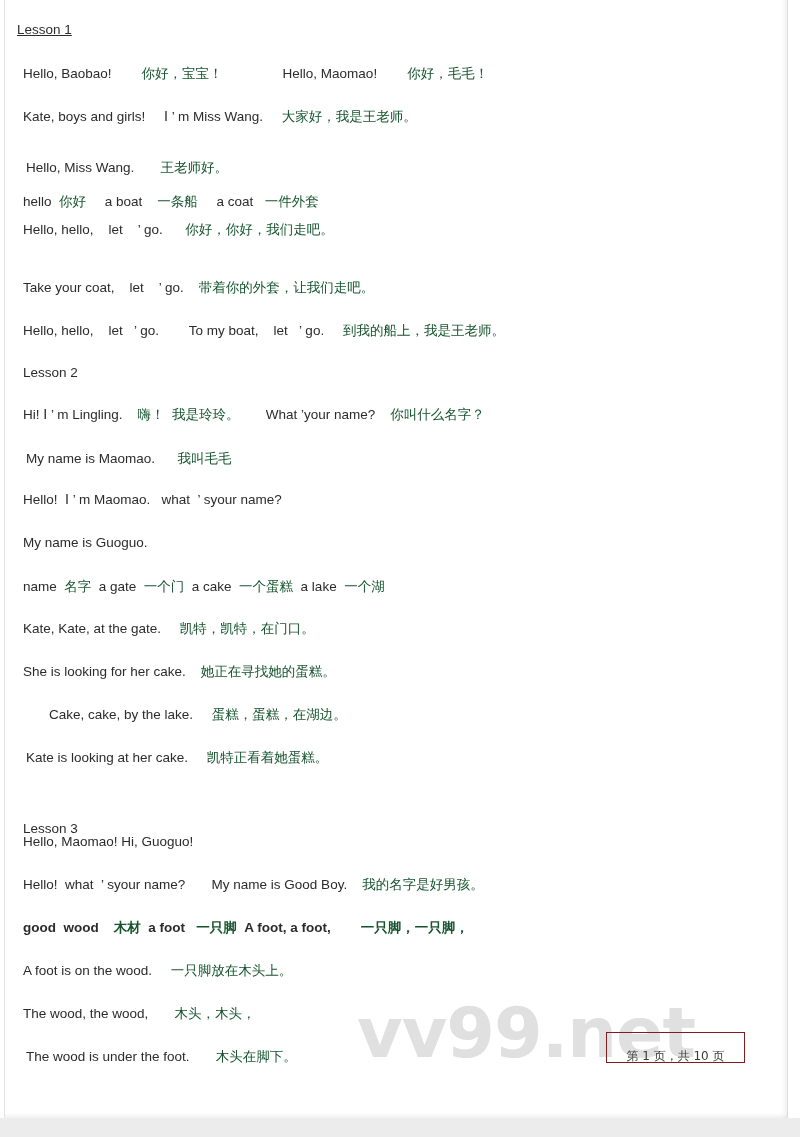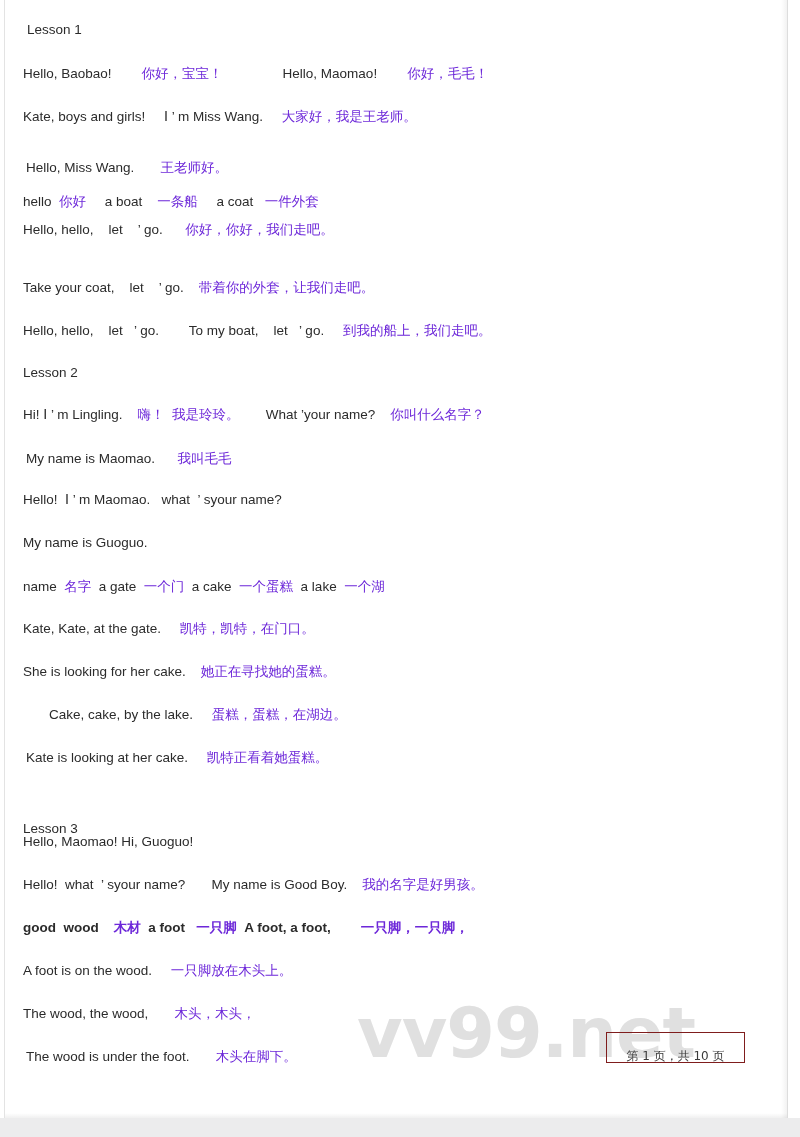--- a/index.html
+++ b/index.html
@@ -92,21 +92,21 @@
     left: 0;
     white-space: pre;
     font-size: 13.5px;
     color: #2b2b2b;
     line-height: 18px;
   }
   .line .en {
     color: #2b2b2b;
   }
   .line .cn {
-    color: #6d28d9;
+    color: #14532d;
     font-family: "DejaVu Sans", "Liberation Sans", sans-serif;
     font-size: 13.5px;
   }
 
   
   .page-box {
     position: absolute;
     left: 601px;
     top: 1032px;
     width: 139px;
@@ -130,28 +130,28 @@
 </head>
 <body>
 
 <div id="page-wrap">
 
   <div class="sheet">
 
     <div class="watermark">vv99.net</div>
 
     <div class="doc-body">
-        <div class="line" style="left: 22px; top: 21px;"><span class="en">Lesson 1</span></div>
+        <div class="line" style="left: 12px; top: 21px; text-decoration: underline;"><span class="en">Lesson 1</span></div>
         <div class="line" style="left: 18px; top: 64px;"><span class="en">Hello, Baobao!        </span><span class="cn">你好，宝宝！</span><span class="en">                Hello, Maomao!        </span><span class="cn">你好，毛毛！</span></div>
         <div class="line" style="left: 18px; top: 107px;"><span class="en">Kate, boys and girls!     Ⅰ ’ m Miss Wang.     </span><span class="cn">大家好，我是王老师。</span></div>
         <div class="line" style="left: 21px; top: 151px; margin-top: 7px;"><span class="en">Hello, Miss Wang.       </span><span class="cn">王老师好。</span></div>
         <div class="line" style="left: 18px; top: 192px;"><span class="en">hello  </span><span class="cn">你好</span><span class="en">     a boat    </span><span class="cn">一条船</span><span class="en">     a coat   </span><span class="cn">一件外套</span></div>
         <div class="line" style="left: 18px; top: 220px;"><span class="en">Hello, hello,    let    ’ go.      </span><span class="cn">你好，你好，我们走吧。</span></div>
         <div class="line" style="left: 18px; top: 278px;"><span class="en">Take your coat,    let    ’ go.    </span><span class="cn">带着你的外套，让我们走吧。</span></div>
-        <div class="line" style="left: 18px; top: 321px;"><span class="en">Hello, hello,    let   ’ go.        To my boat,    let   ’ go.     </span><span class="cn">到我的船上，我们走吧。</span></div>
+        <div class="line" style="left: 18px; top: 321px;"><span class="en">Hello, hello,    let   ’ go.        To my boat,    let   ’ go.     </span><span class="cn">到我的船上，我是王老师。</span></div>
         <div class="line" style="left: 18px; top: 364px;"><span class="en">Lesson 2</span></div>
         <div class="line" style="left: 18px; top: 405px;"><span class="en">Hi! Ⅰ ’ m Lingling.    </span><span class="cn">嗨！</span><span class="en">  </span><span class="cn">我是玲玲。</span><span class="en">       What ’your name?    </span><span class="cn">你叫什么名字？</span></div>
         <div class="line" style="left: 21px; top: 449px;"><span class="en">My name is Maomao.      </span><span class="cn">我叫毛毛</span></div>
         <div class="line" style="left: 18px; top: 491px;"><span class="en">Hello!  Ⅰ ’ m Maomao.   what  ’ syour name?</span></div>
         <div class="line" style="left: 18px; top: 534px;"><span class="en">My name is Guoguo.</span></div>
         <div class="line" style="left: 18px; top: 577px;"><span class="en">name  </span><span class="cn">名字</span><span class="en">  a gate  </span><span class="cn">一个门</span><span class="en">  a cake  </span><span class="cn">一个蛋糕</span><span class="en">  a lake  </span><span class="cn">一个湖</span></div>
         <div class="line" style="left: 18px; top: 619px;"><span class="en">Kate, Kate, at the gate.     </span><span class="cn">凯特，凯特，在门口。</span></div>
         <div class="line" style="left: 18px; top: 662px;"><span class="en">She is looking for her cake.    </span><span class="cn">她正在寻找她的蛋糕。</span></div>
         <div class="line" style="left: 18px; top: 705px; margin-left: 26px;"><span class="en">Cake, cake, by the lake.     </span><span class="cn">蛋糕，蛋糕，在湖边。</span></div>
         <div class="line" style="left: 21px; top: 748px;"><span class="en">Kate is looking at her cake.     </span><span class="cn">凯特正看着她蛋糕。</span></div>

